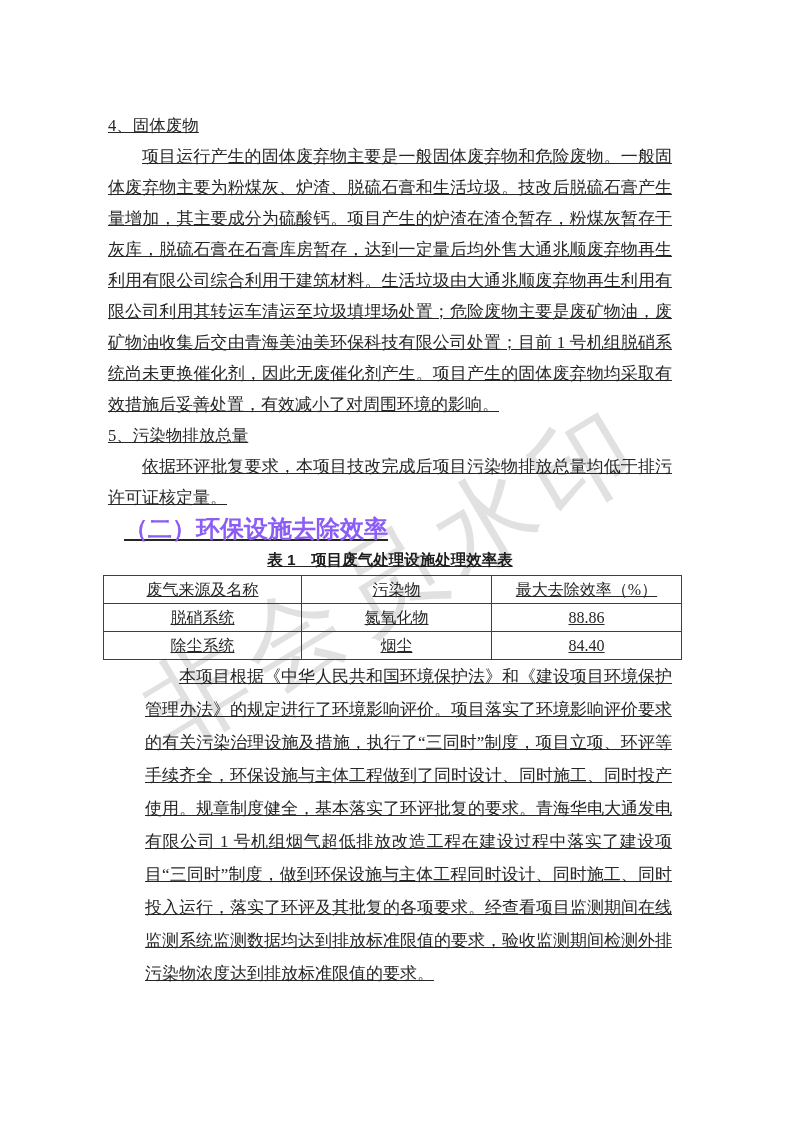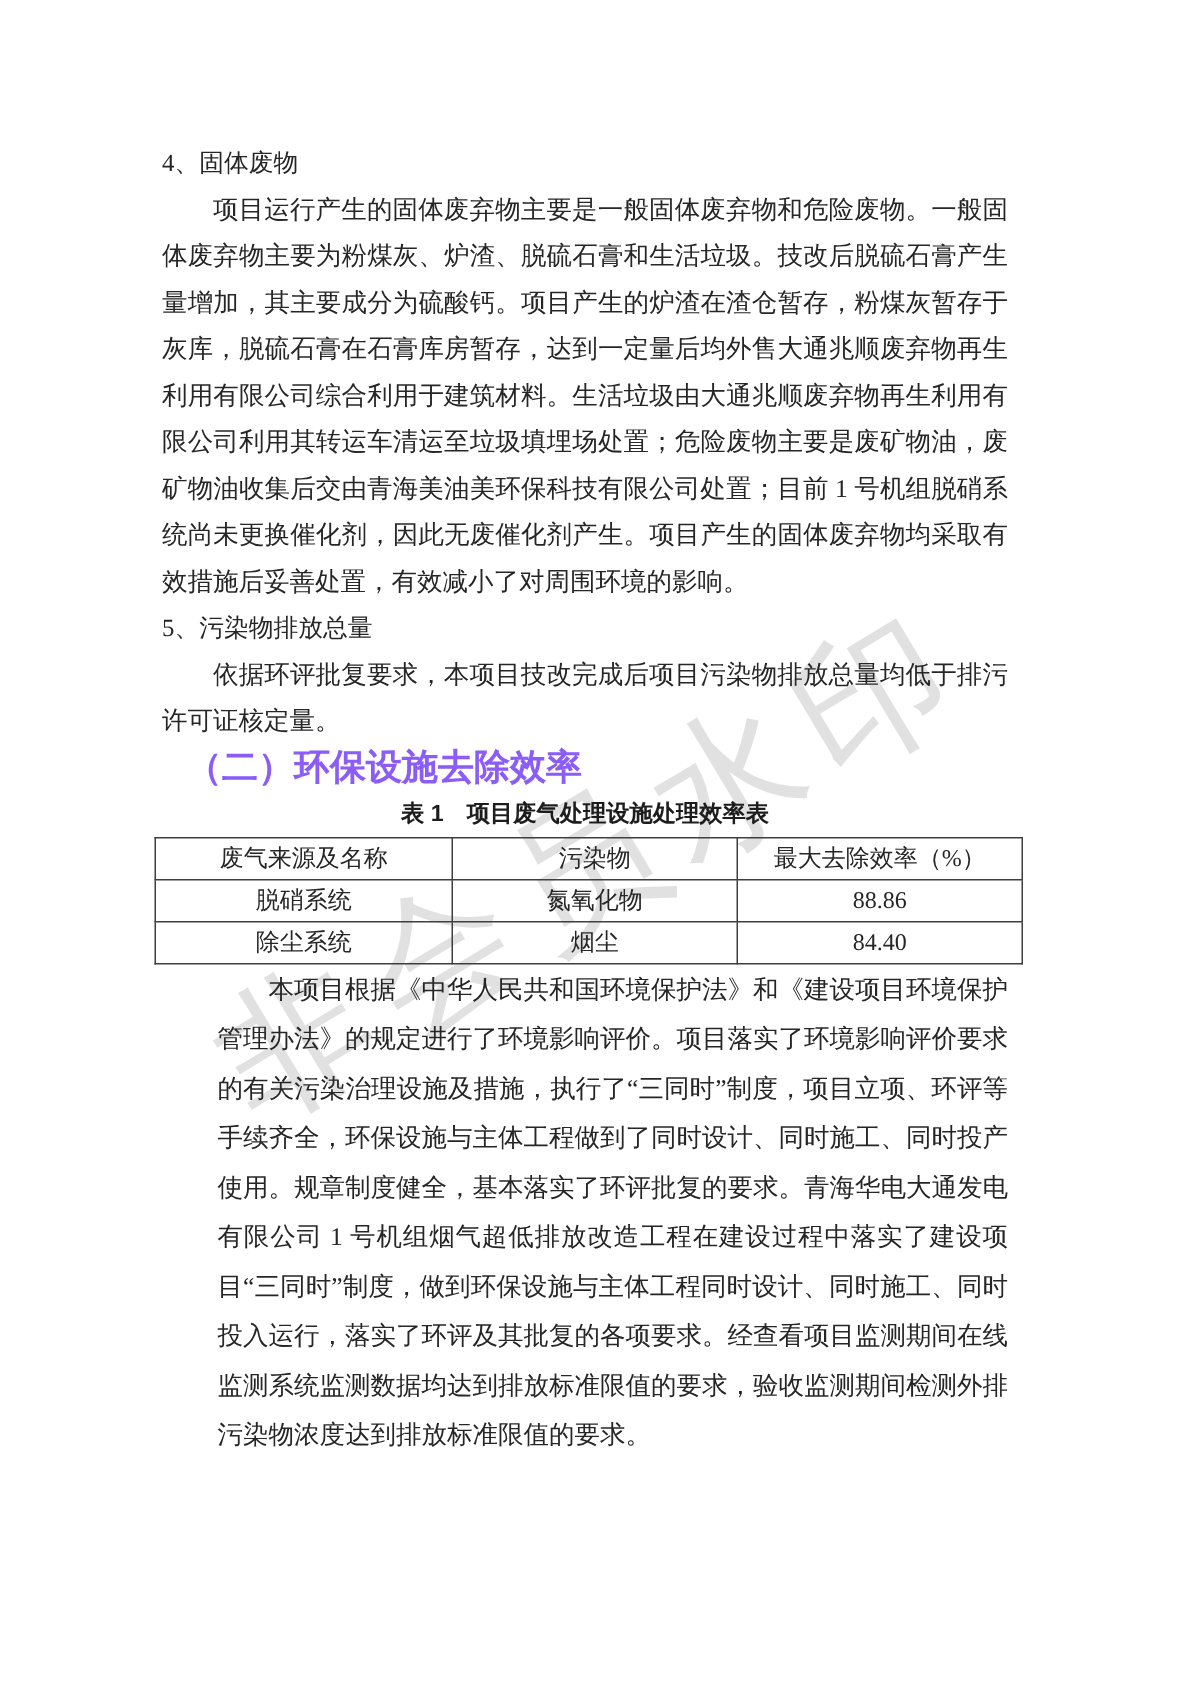--- a/index.html
+++ b/index.html
@@ -23,23 +23,24 @@
     letter-spacing: 12px;
     white-space: nowrap;
     color: #c9c9c9;
     opacity: 0.55;
     z-index: 1;
     user-select: none;
   }
   .doc {
     position: absolute;
     left: 108px;
-    top: 93px;
+    top: 110px;
     width: 564px;
     z-index: 2;
+    text-decoration: underline;
   }
   .body-text {
     font-size: 17px;
     line-height: 31px;
     text-align: justify;
     color: #262626;
   }
   .indent { text-indent: 2em; }
   .h-sub {
     font-size: 16.5px;

